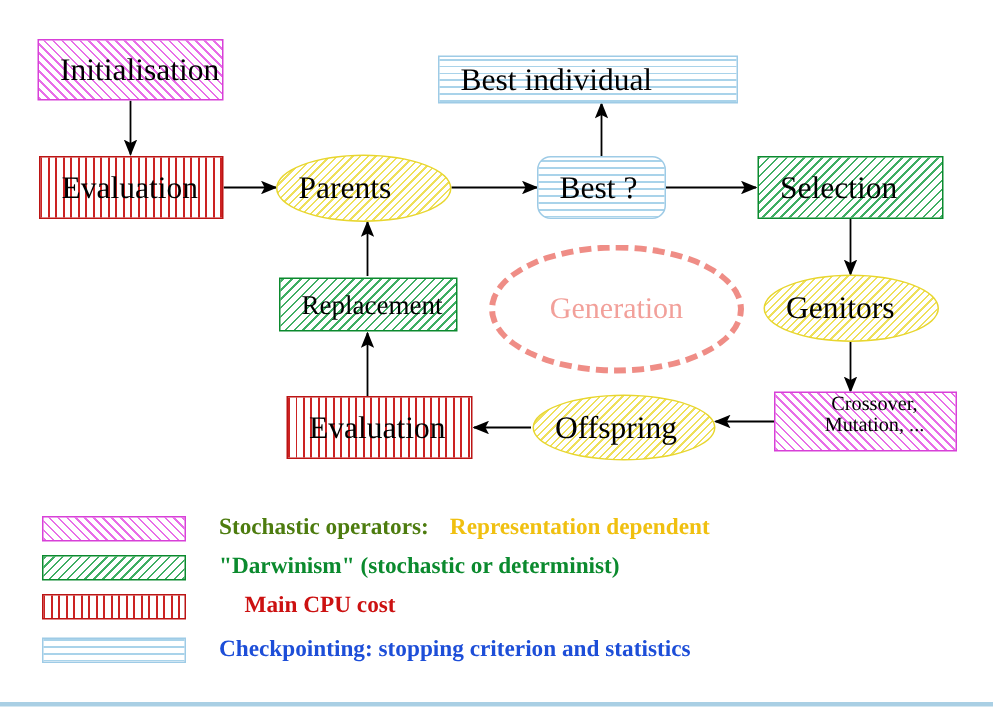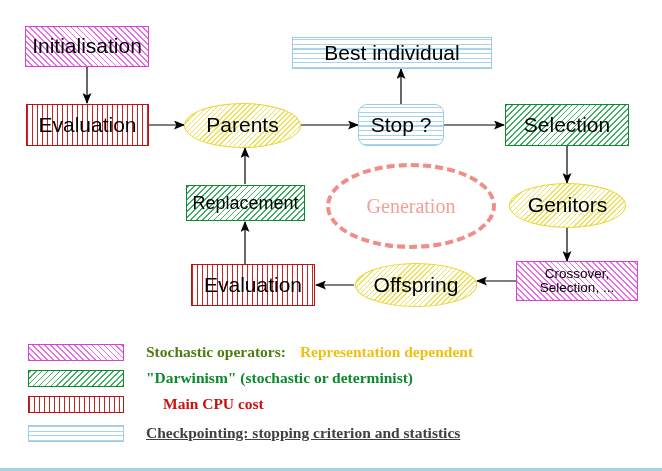--- a/index.html
+++ b/index.html
@@ -6,27 +6,28 @@
   body{
     width:662px;height:471px;position:relative;overflow:hidden;
     font-family:"Liberation Serif", serif;
     background:#ffffff;
   }
   #canvas{position:absolute;left:0;top:0;width:662px;height:471px;}
 
   
   .node{
     position:absolute;
-    display:flex;align-items:center;justify-content:center;
+    display:flex;align-items:center;justify-content:flex-start;
     text-align:center;
     color:#000000;
-    font-family:Liberation Sans, sans-serif;
+    font-family:Liberation Serif, serif;
     box-sizing:border-box;
     line-height:1.05;
     z-index:5;
+    padding-left:12px;
   }
   .node .lbl{position:relative;z-index:3;padding:0 2px;}
 
   
   
   .fill-magenta{
     border:1.5px solid #d840d8;
     background-color:#ffffff;
     background-image:repeating-linear-gradient(45deg,
         #e86ee8 0px,#e86ee8 1.2px,#ffffff 1.2px,#ffffff 4.2px);
@@ -86,21 +87,21 @@
 
   
   #legend{position:absolute;left:0;top:336px;width:662px;height:120px;z-index:6;}
   .leg-row{position:absolute;left:28px;display:flex;align-items:center;height:20px;}
   .leg-sw{width:96px;height:17px;box-sizing:border-box;flex:0 0 auto;}
   .leg-txt{margin-left:22px;white-space:nowrap;font-family:"Liberation Serif", serif;font-size:15.5px;font-weight:bold;}
   .c-magenta{color:#4d7c0f;}
   .c-gold{color:#f0c010;}
   .c-green{color:#0b8a2e;}
   .c-red{color:#cc1111;margin-left:39px;}
-  .c-blue{color:#404040;text-decoration:underline;}
+  .c-blue{color:#1d4ed8;}
 
   .bottom-rule{position:absolute;left:0;bottom:0;width:662px;height:3px;background:#a9cfe4;z-index:7;}
 </style>
 </head>
 <body>
 
 <div id="canvas">
 
   <svg id="wires" viewBox="0 0 662 471">
     <defs>
@@ -144,34 +145,34 @@
 
   <div class="node ellipse-yellow" style="left:184px;top:103px;width:117px;height:45px;">
     <span class="lbl t22">Parents</span>
   </div>
 
   <div class="node fill-blue" style="left:292px;top:37px;width:200px;height:32px;">
     <span class="lbl t22">Best individual</span>
   </div>
 
   <div class="node fill-blue rounded" style="left:358px;top:104px;width:86px;height:42px;">
-    <span class="lbl t22">Stop ?</span>
+    <span class="lbl t22">Best ?</span>
   </div>
 
   <div class="node ellipse-yellow" style="left:509px;top:183px;width:117px;height:45px;">
     <span class="lbl t22">Genitors</span>
   </div>
 
   <div class="node fill-green" style="left:505px;top:104px;width:124px;height:42px;">
     <span class="lbl t22">Selection</span>
   </div>
 
   <div class="node fill-magenta" style="left:516px;top:261px;width:122px;height:40px;flex-direction:column;">
     <span class="lbl t13">Crossover,</span>
-    <span class="lbl t13">Selection, ...</span>
+    <span class="lbl t13">Mutation, ...</span>
   </div>
 
   <div class="node ellipse-yellow" style="left:355px;top:263px;width:122px;height:44px;">
     <span class="lbl t22">Offspring</span>
   </div>
 
   <div class="node fill-red" style="left:191px;top:264px;width:124px;height:42px;">
     <span class="lbl t22">Evaluation</span>
   </div>
 

